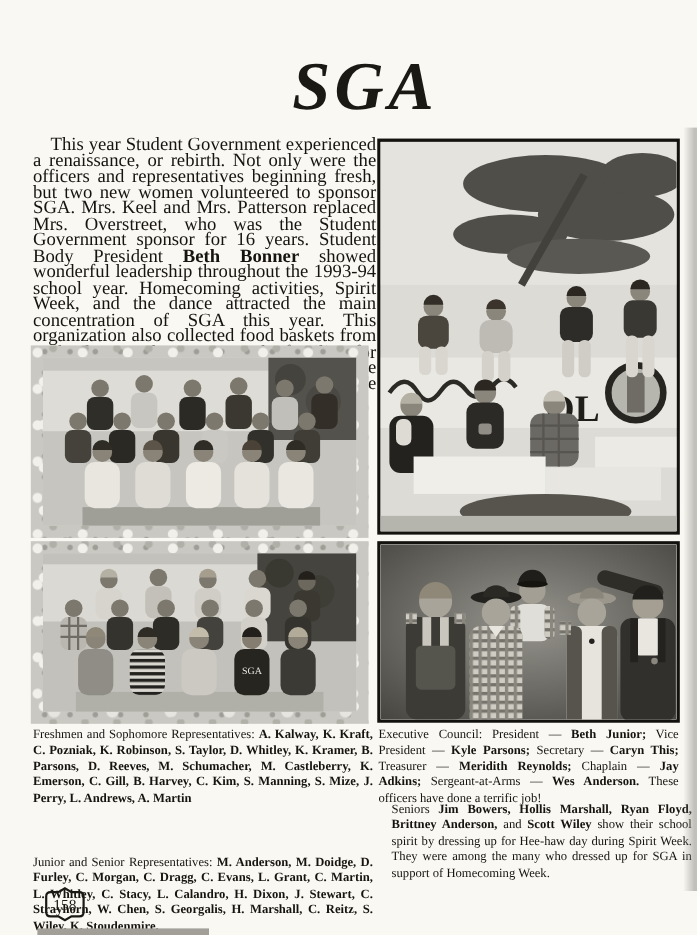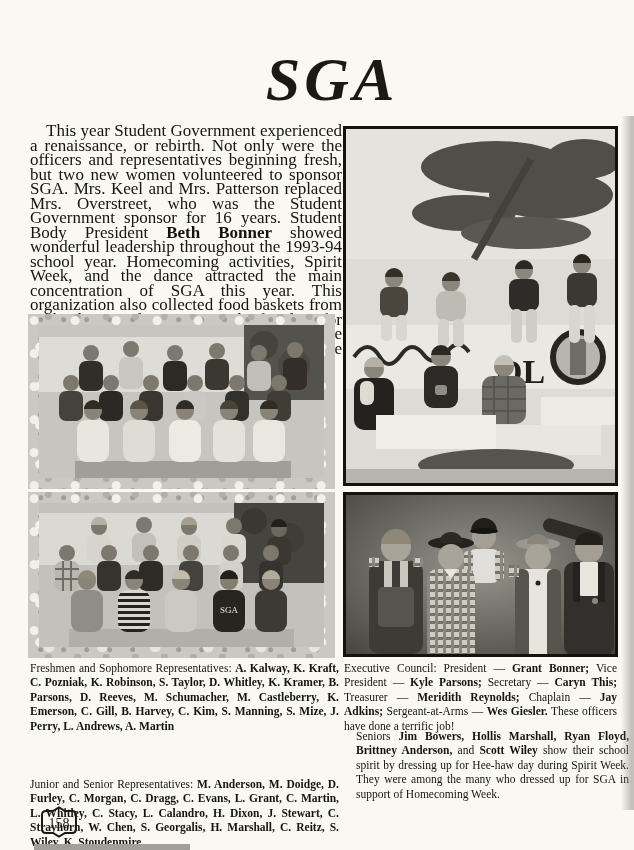--- a/index.html
+++ b/index.html
@@ -347,21 +347,21 @@
   </svg>
 </div>
 
 <div class="caption" id="cap-fresh">
   <p>Freshmen and Sophomore Representatives: <b>A. Kalway, K. Kraft, C. Pozniak, K. Robinson, S. Taylor, D. Whitley, K. Kramer, B. Parsons, D. Reeves, M. Schumacher, M. Castleberry, K. Emerson, C. Gill, B. Harvey, C. Kim, S. Manning, S. Mize, J. Perry, L. Andrews, A. Martin</b></p>
 </div>
 <div class="caption" id="cap-junior">
   <p>Junior and Senior Representatives: <b>M. Anderson, M. Doidge, D. Furley, C. Morgan, C. Dragg, C. Evans, L. Grant, C. Martin, L. Whitley, C. Stacy, L. Calandro, H. Dixon, J. Stewart, C. Strayhorn, W. Chen, S. Georgalis, H. Marshall, C. Reitz, S. Wiley, K. Stoudenmire.</b></p>
 </div>
 <div class="caption" id="cap-exec">
-  <p>Executive Council: President — <b>Grant Bonner;</b> Vice President — <b>Kyle Parsons;</b> Secretary — <b>Caryn This;</b> Treasurer — <b>Meridith Reynolds;</b> Chaplain — <b>Jay Adkins;</b> Sergeant-at-Arms — <b>Wes Giesler.</b> These officers have done a terrific job!</p>
+  <p>Executive Council: President — <b>Beth Junior;</b> Vice President — <b>Kyle Parsons;</b> Secretary — <b>Caryn This;</b> Treasurer — <b>Meridith Reynolds;</b> Chaplain — <b>Jay Adkins;</b> Sergeant-at-Arms — <b>Wes Anderson.</b> These officers have done a terrific job!</p>
 </div>
 <div class="caption" id="cap-seniors">
   <p>Seniors <b>Jim Bowers, Hollis Marshall, Ryan Floyd, Brittney Anderson,</b> and <b>Scott Wiley</b> show their school spirit by dressing up for Hee-haw day during Spirit Week. They were among the many who dressed up for SGA in support of Homecoming Week.</p>
 </div>
 
 <div class="footer">
   <svg class="badge" viewBox="0 0 42 32">
     <path d="M4 9 Q4 5 8 5 L15 5 L21 1.5 L27 5 L34 5 Q38 5 38 9 L38 23 Q38 27 34 27 L27 27 L21 30.5 L15 27 L8 27 Q4 27 4 23 Z" fill="none" stroke="#1b1914" stroke-width="2"></path>
     <text x="21" y="21.5" text-anchor="middle" font-size="14" fill="#1b1914" font-family="serif">158</text>
   </svg>

